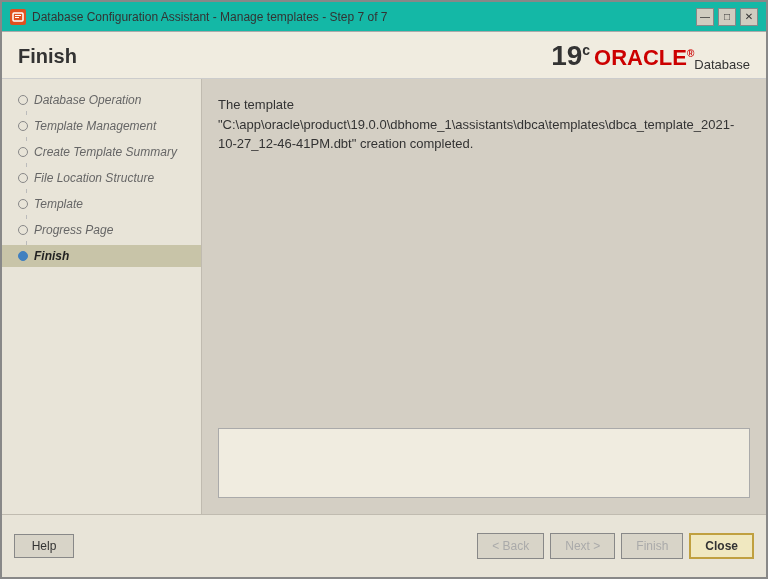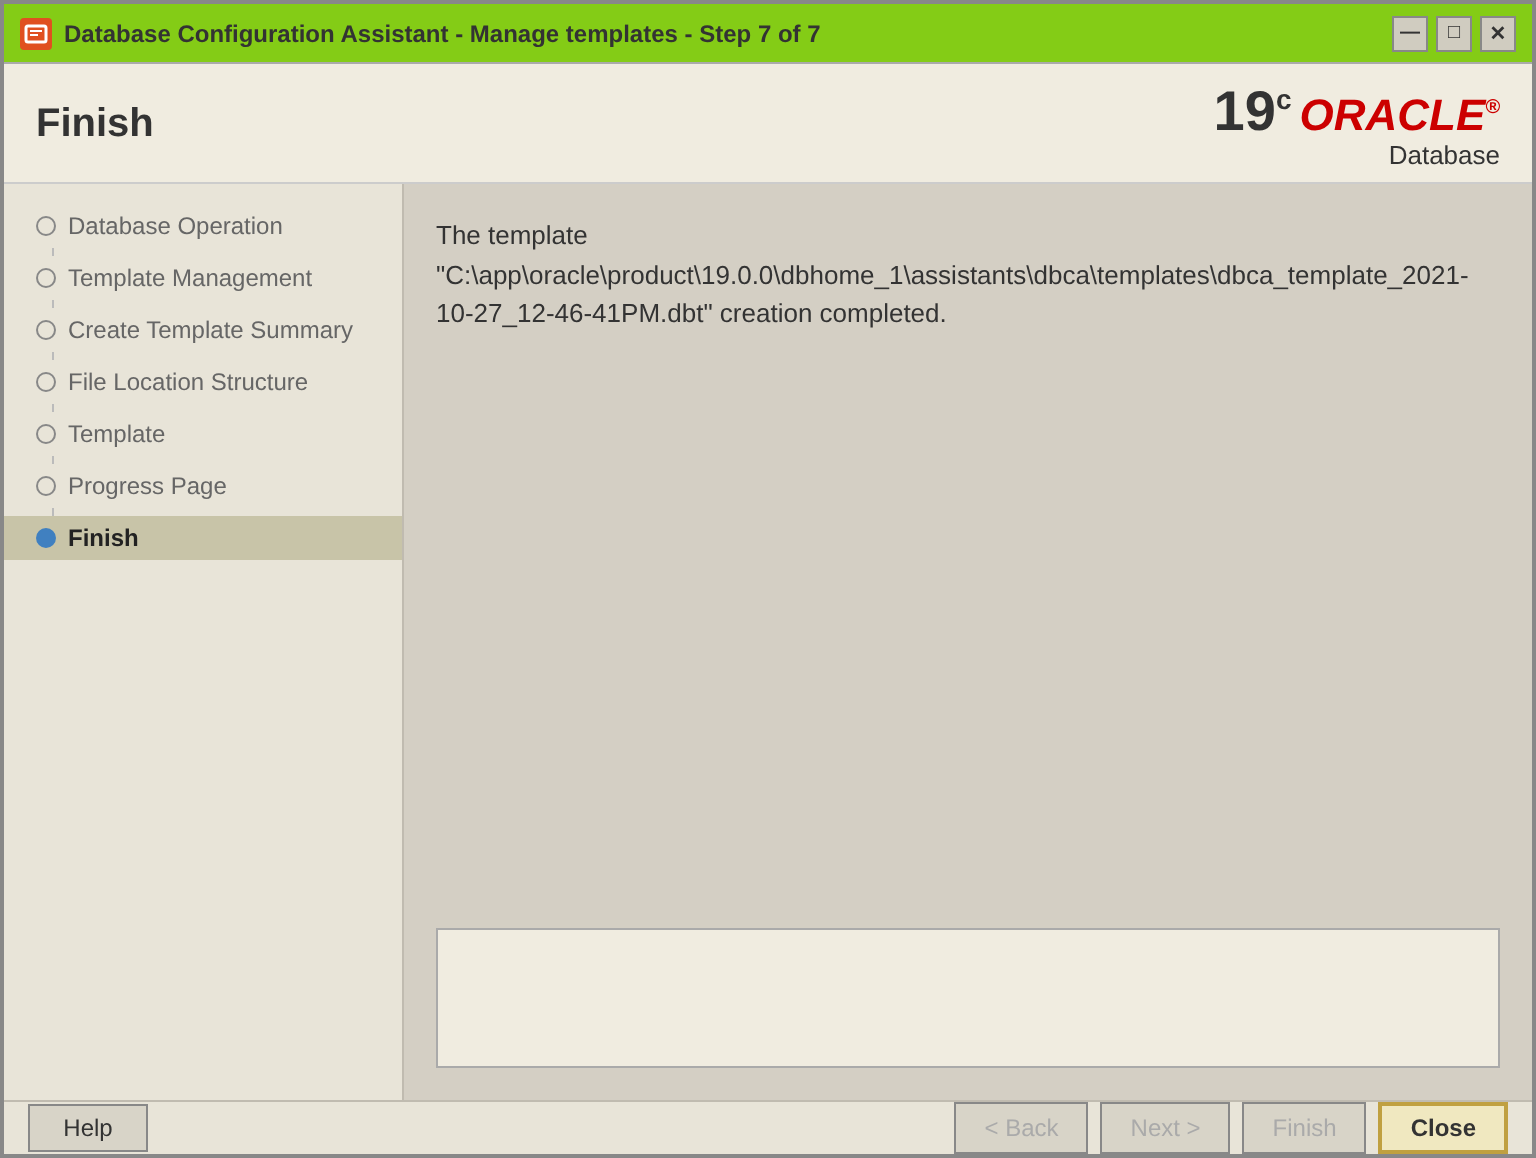--- a/index.html
+++ b/index.html
@@ -8,28 +8,27 @@
     .window {
       width: 768px;
       height: 579px;
       background: #d4cfc4;
       border: 2px solid #888;
       display: flex;
       flex-direction: column;
     }
 
     .title-bar {
-      background: #84cc16;
+      background: #14b8a6;
       border-bottom: 1px solid #aaa;
       height: 30px;
       display: flex;
       align-items: center;
       padding: 0 8px;
       gap: 6px;
-      font-weight: bold;
     }
 
     .title-bar-icon {
       width: 16px;
       height: 16px;
       background: #e05020;
       border-radius: 2px;
       display: flex;
       align-items: center;
       justify-content: center;
@@ -72,21 +71,21 @@
     }
 
     .page-title {
       font-size: 20px;
       font-weight: bold;
       color: #333;
     }
 
     .oracle-logo {
       display: flex;
-      flex-direction: column;
+      flex-direction: row;
       align-items: flex-end;
     }
 
     .oracle-logo-top {
       display: flex;
       align-items: baseline;
       gap: 4px;
     }
 
     .oracle-19c {
@@ -99,21 +98,20 @@
       font-size: 14px;
       font-weight: bold;
       color: #333;
       vertical-align: super;
     }
 
     .oracle-text {
       font-size: 22px;
       font-weight: bold;
       color: #cc0000;
-      font-style: italic;
     }
 
     .oracle-tm {
       font-size: 10px;
       color: #cc0000;
       vertical-align: super;
     }
 
     .oracle-database {
       font-size: 13px;
@@ -127,20 +125,21 @@
       display: flex;
       overflow: hidden;
     }
 
     .sidebar {
       width: 200px;
       background: #e8e4d8;
       border-right: 1px solid #c0bbb0;
       padding: 10px 0;
       flex-shrink: 0;
+      font-style: italic;
     }
 
     .sidebar-item {
       display: flex;
       align-items: center;
       padding: 4px 10px 4px 16px;
       gap: 6px;
       cursor: default;
     }
 
@@ -191,21 +190,21 @@
       margin-top: auto;
       border: 1px solid #aaa;
       background: #f0ece0;
       min-height: 70px;
       flex-shrink: 0;
     }
 
     .footer {
       background: #e8e4d8;
       border-top: 1px solid #c0bbb0;
-      padding: 0 12px;
+      padding: 18px 12px;
       display: flex;
       align-items: center;
       justify-content: space-between;
     }
 
     .footer-left { display: flex; gap: 8px; }
     .footer-right { display: flex; gap: 6px; }
 
     .btn {
       padding: 4px 14px;

